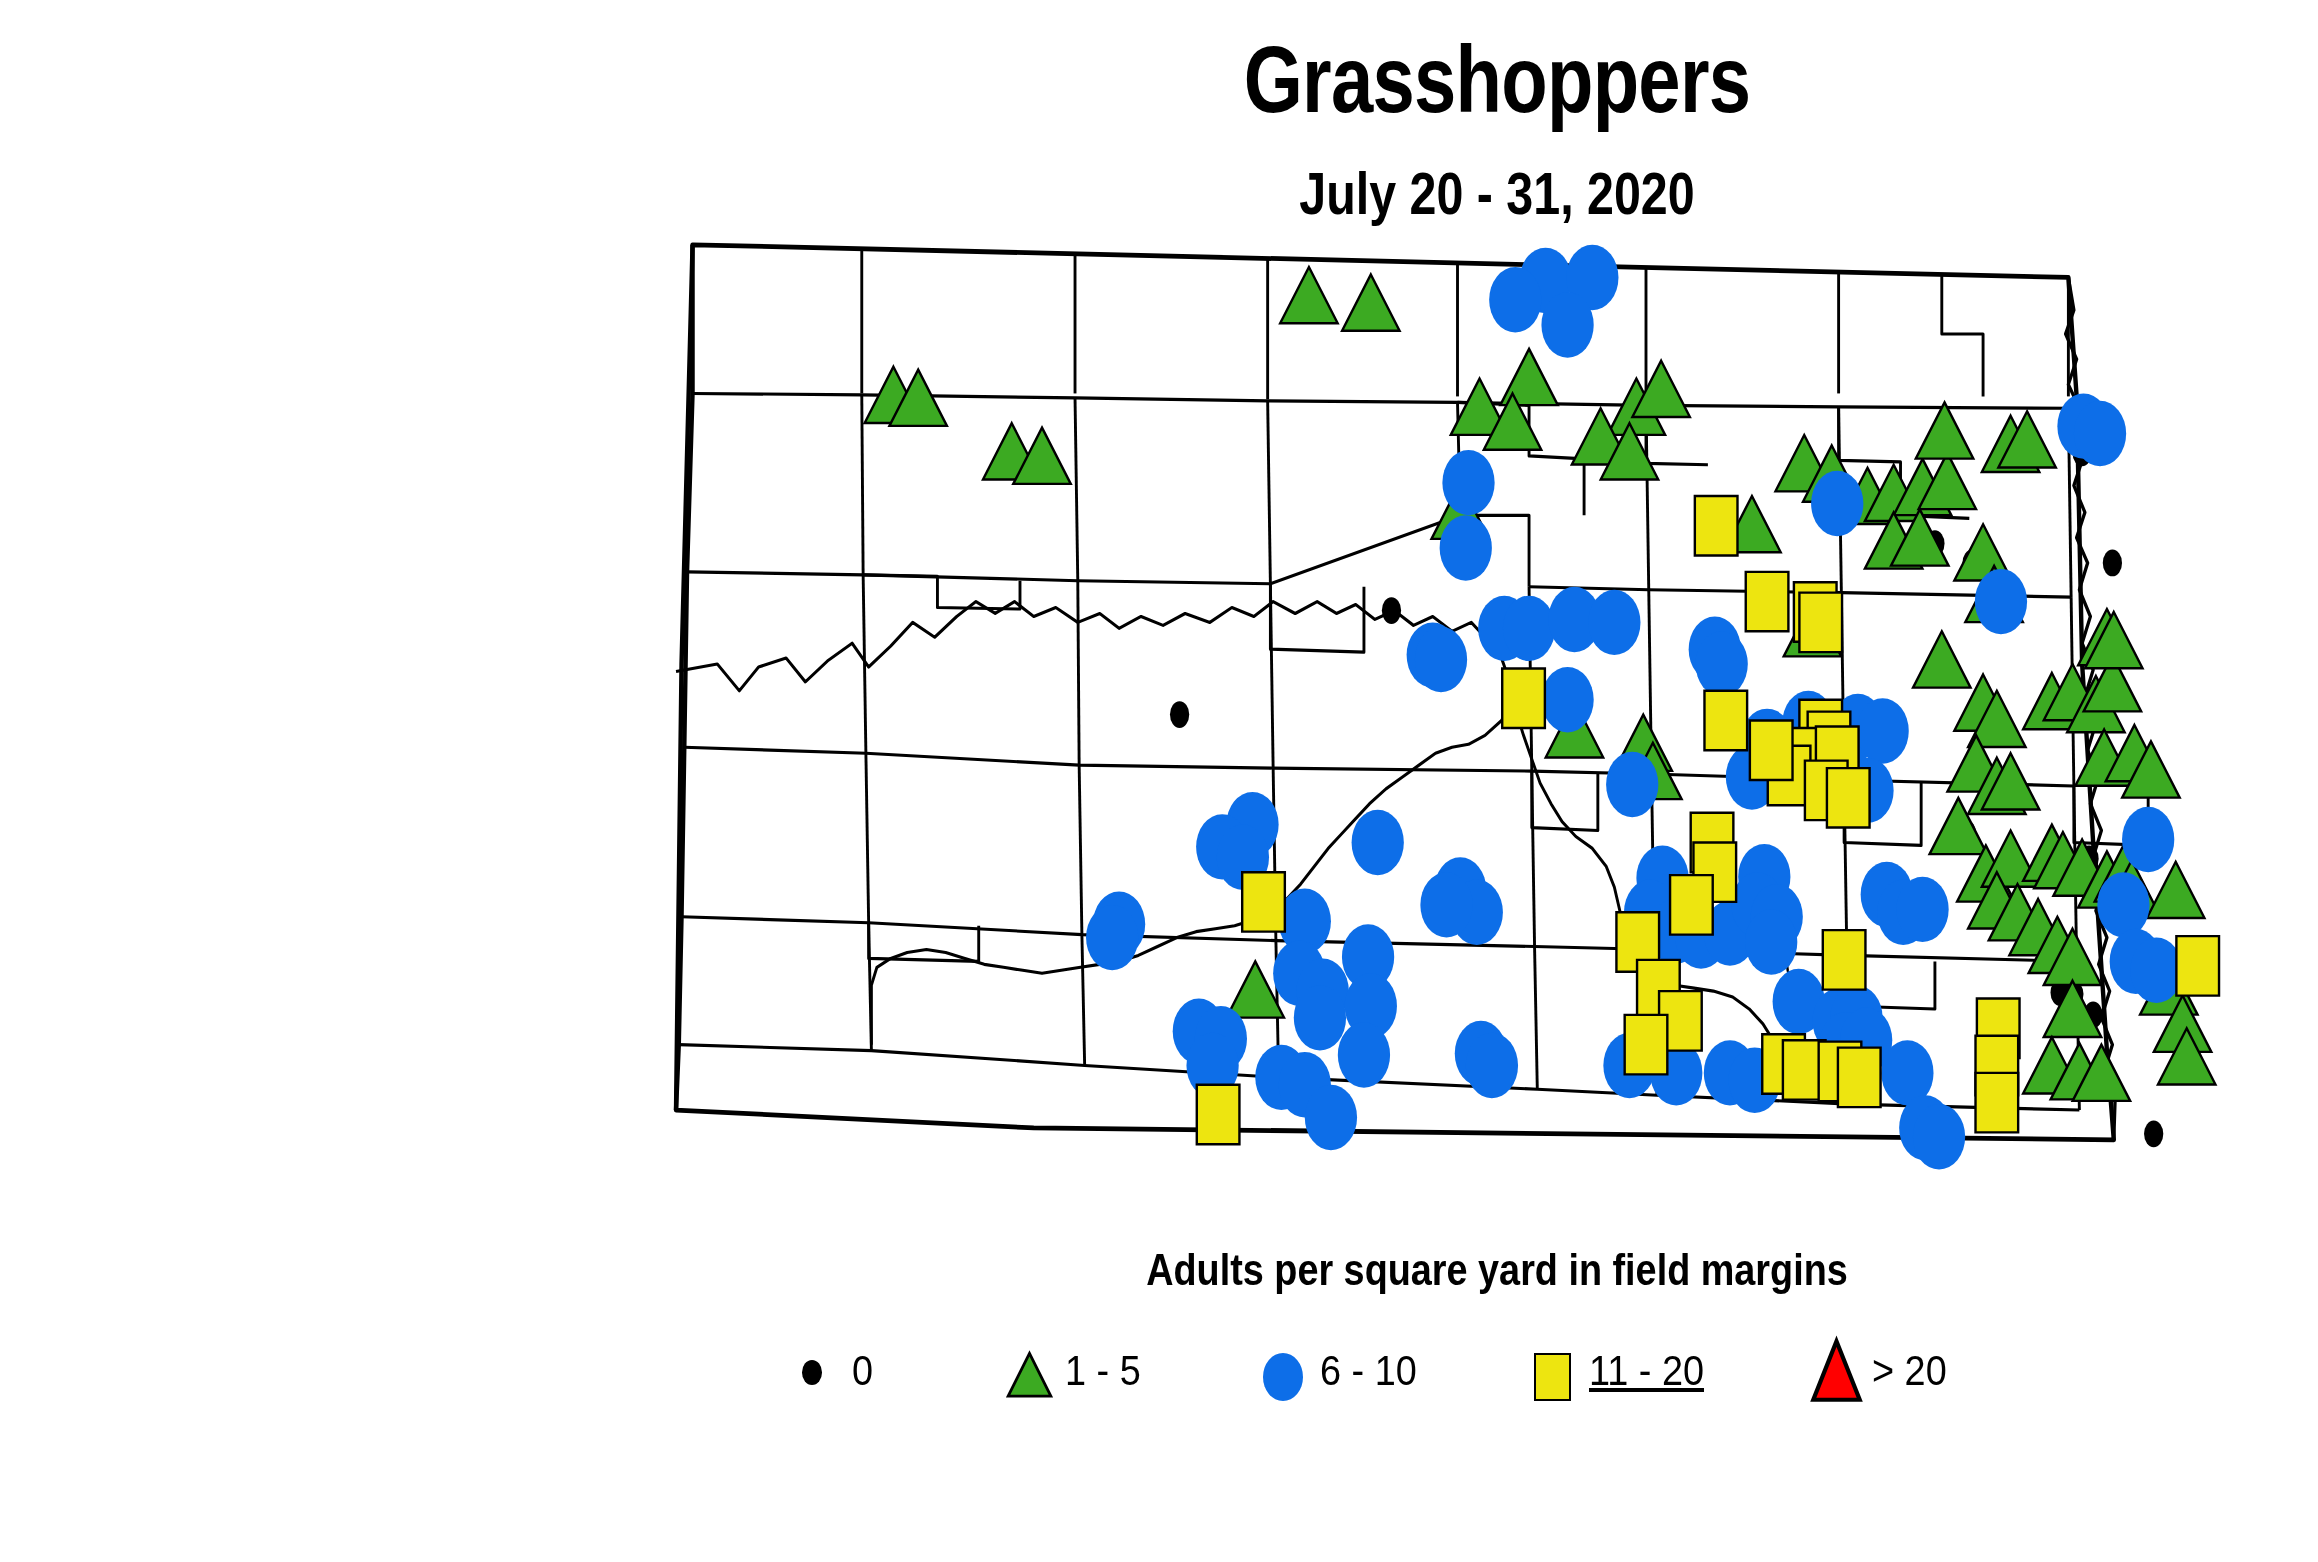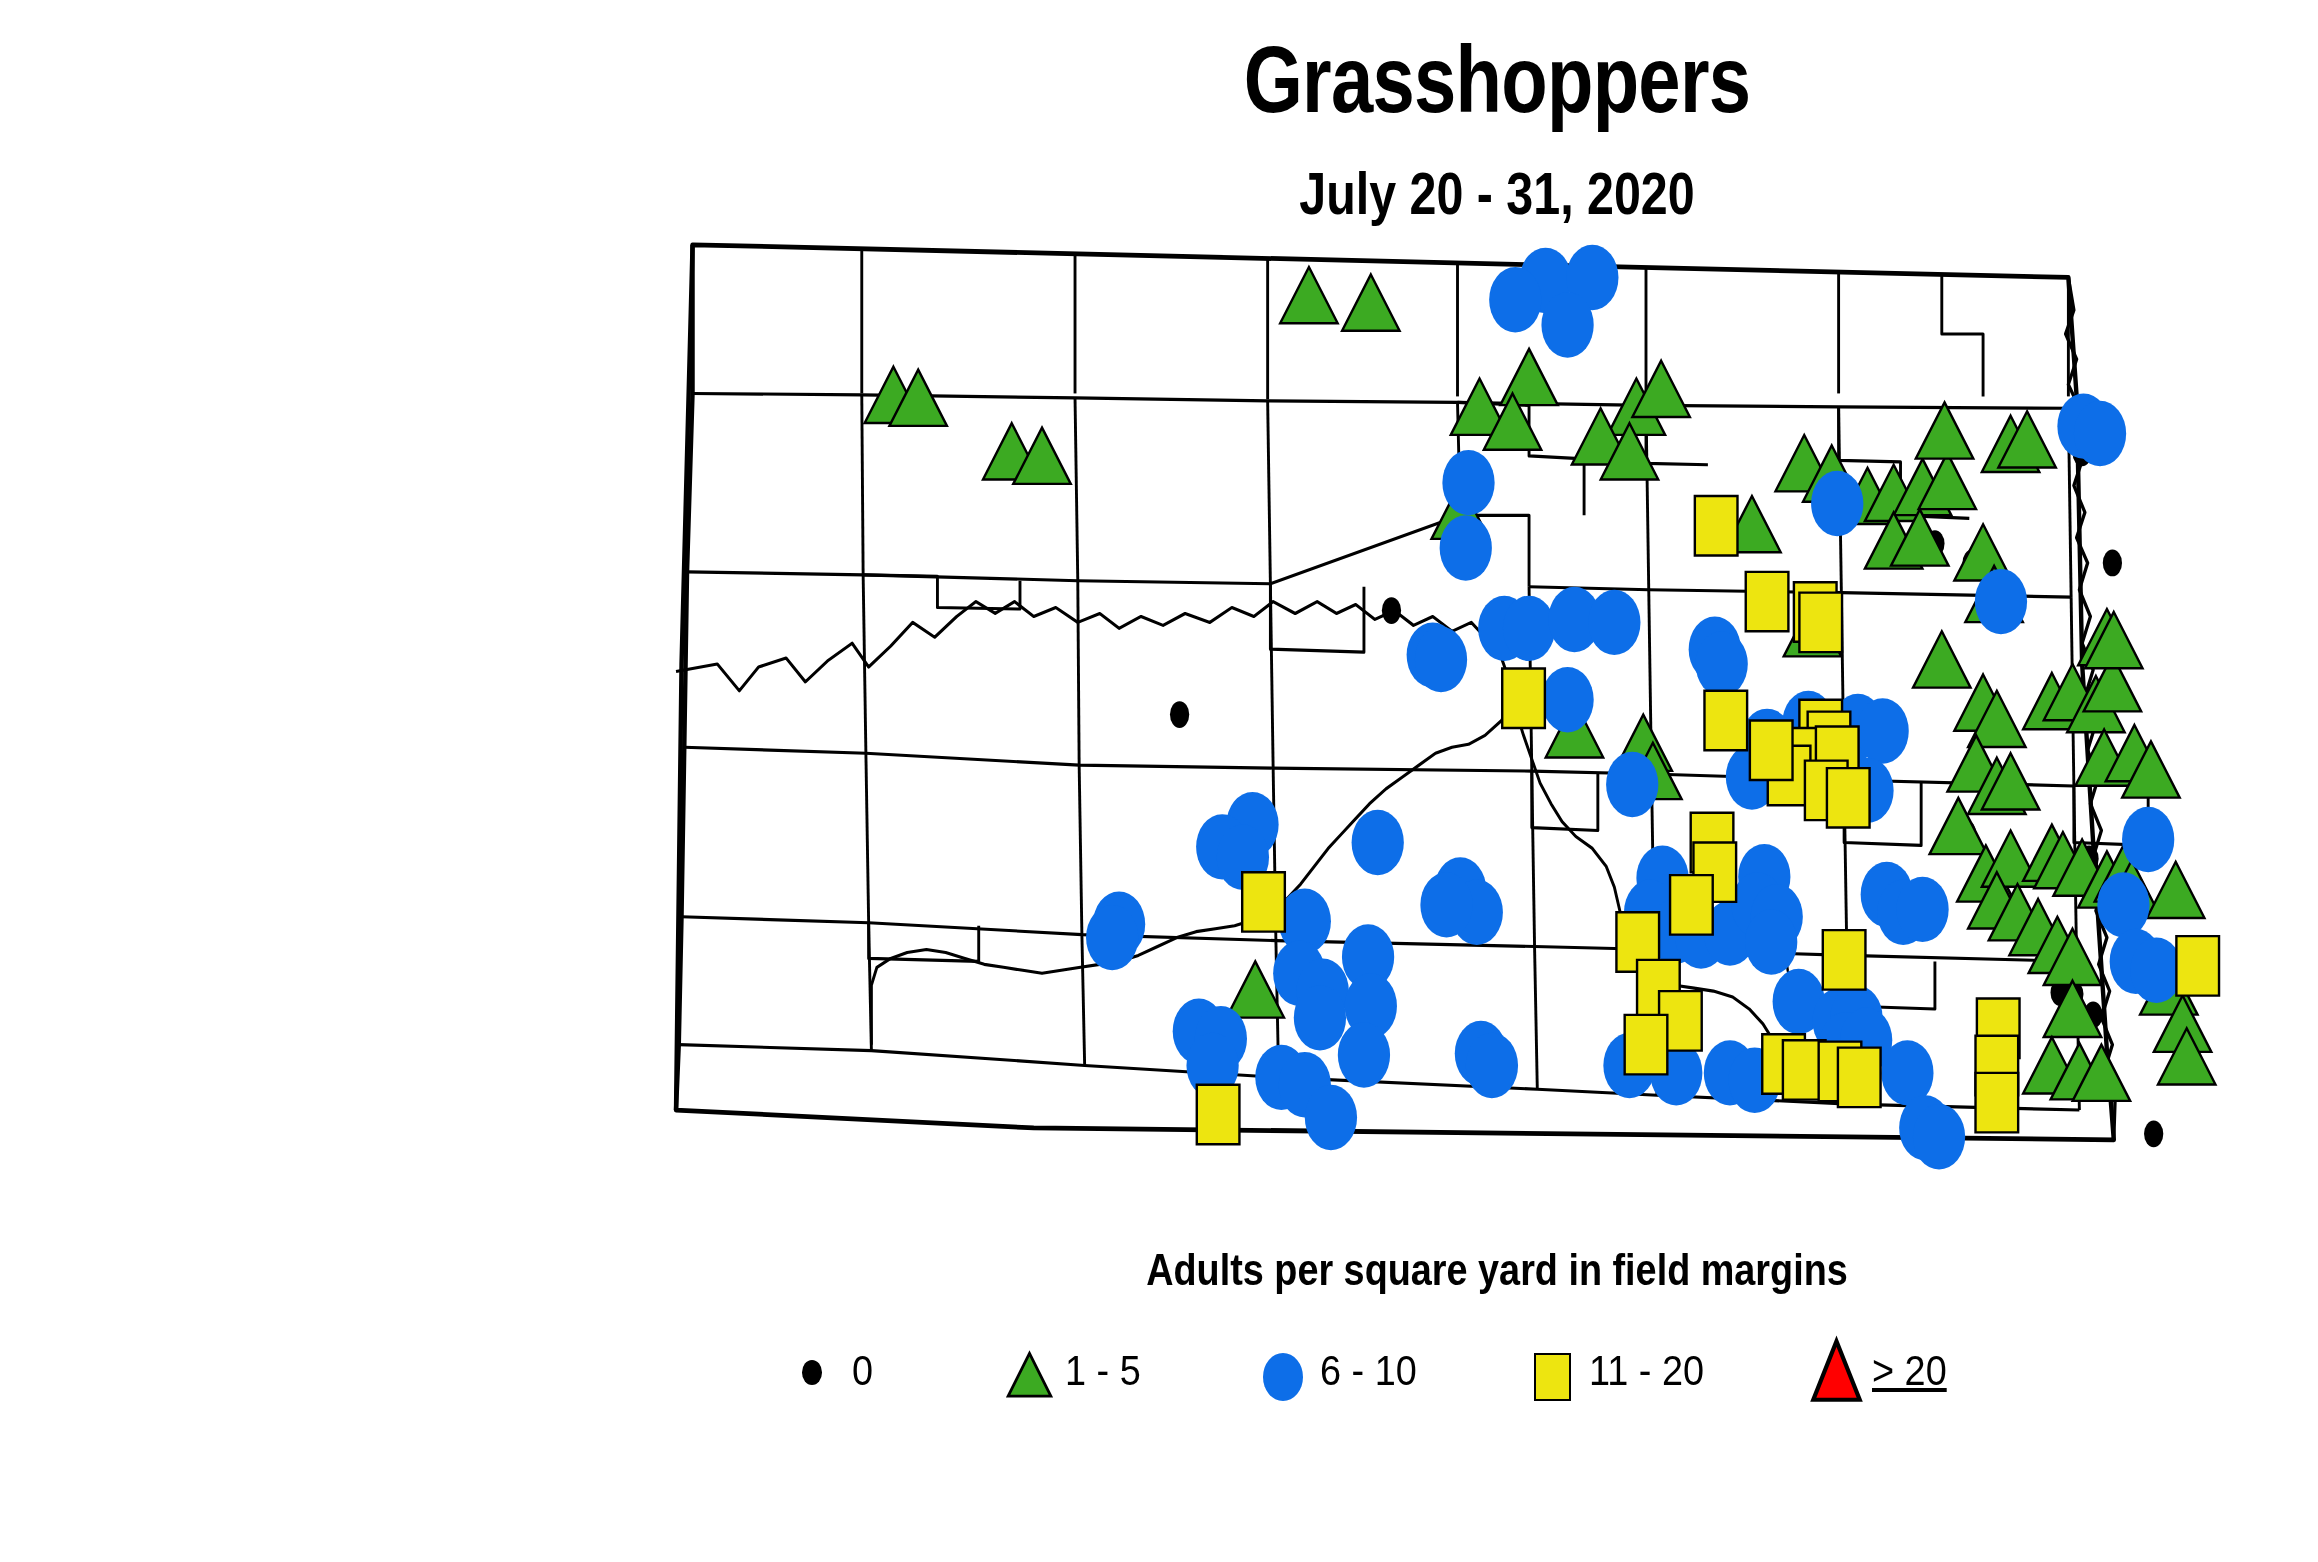--- a/index.html
+++ b/index.html
@@ -51,22 +51,22 @@
   .sym-dot{position:absolute;left:17.6px;top:29px;width:20.4px;height:25px;
            border-radius:50%;background:#000;}
   .sym-circle{position:absolute;left:11px;top:22px;width:40px;height:48px;
            border-radius:50%;background:#0d6ee8;}
   .sym-square{position:absolute;left:13px;top:22px;width:37px;height:48px;
            background:#ede510;border:2.3px solid #000;box-sizing:border-box;}
 
   .lg0{left:0px;}
   .lg1{left:213px;align-items:center;}
   .lg2{left:468px;}
-  .lg3{left:737px;}
-  .lg4{left:1020px;text-decoration:underline;}
+  .lg3{left:737px;text-decoration:underline;}
+  .lg4{left:1020px;}
 </style>
 </head>
 <body>
 
 <div id="root">
 
   <div class="title-block">
     <div id="main-title">Grasshoppers</div>
     <div id="sub-title">July 20 - 31, 2020</div>
   </div>

